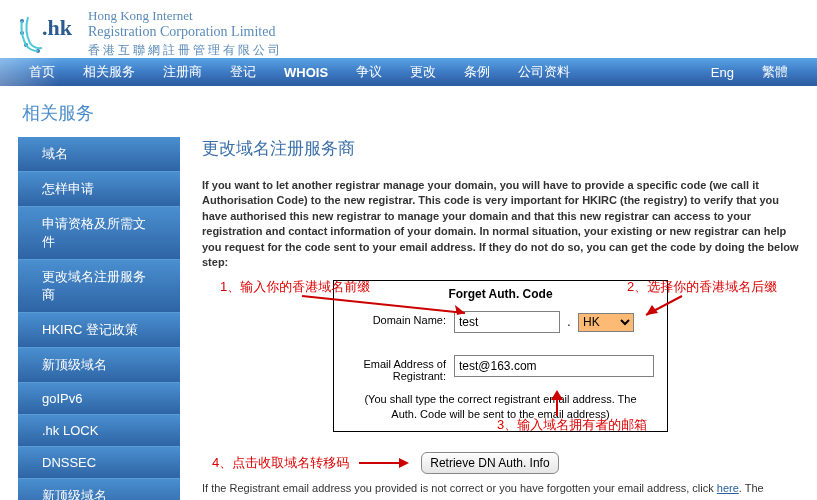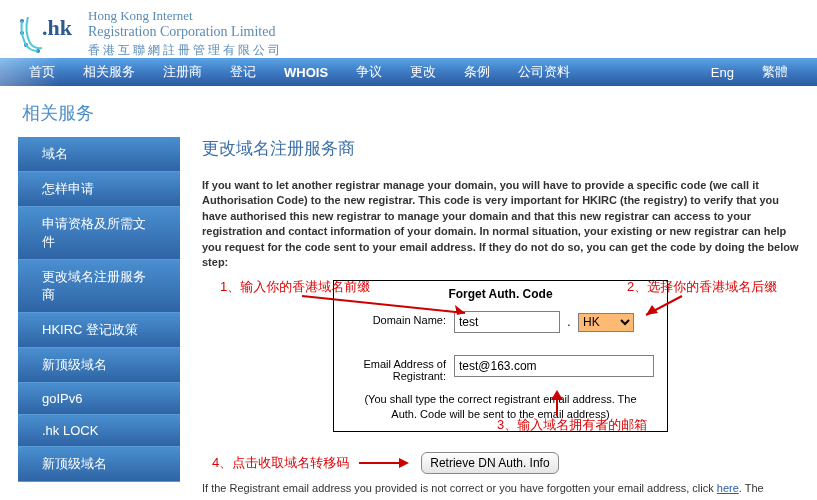--- a/index.html
+++ b/index.html
@@ -102,20 +102,21 @@
 
   <div class="sidebar">
     <div class="sidebar-item">域名</div>
     <div class="sidebar-item">怎样申请</div>
     <div class="sidebar-item">申请资格及所需文件</div>
     <div class="sidebar-item">更改域名注册服务商</div>
     <div class="sidebar-item">HKIRC 登记政策</div>
     <div class="sidebar-item">新顶级域名</div>
     <div class="sidebar-item">goIPv6</div>
     <div class="sidebar-item">.hk LOCK</div>
+    <div class="sidebar-item">DNSSEC</div>
     <div class="sidebar-item">新顶级域名</div>
   </div>
 
   <div class="content">
     <h2 class="content-title">更改域名注册服务商</h2>
     <p class="intro-text">If you want to let another registrar manage your domain, you will have to provide a specific code (we call it Authorisation Code) to the new registrar. This code is very important for HKIRC (the registry) to verify that you have authorised this new registrar to manage your domain and that this new registrar can access to your registration and contact information of your domain. In normal situation, your existing or new registrar can help you request for the code sent to your email address. If they do not do so, you can get the code by doing the below step:</p>
 
     <div class="anno-wrap">
 
       <div class="anno" style="left:18px; top:-2px;">1、输入你的香港域名前缀</div>

